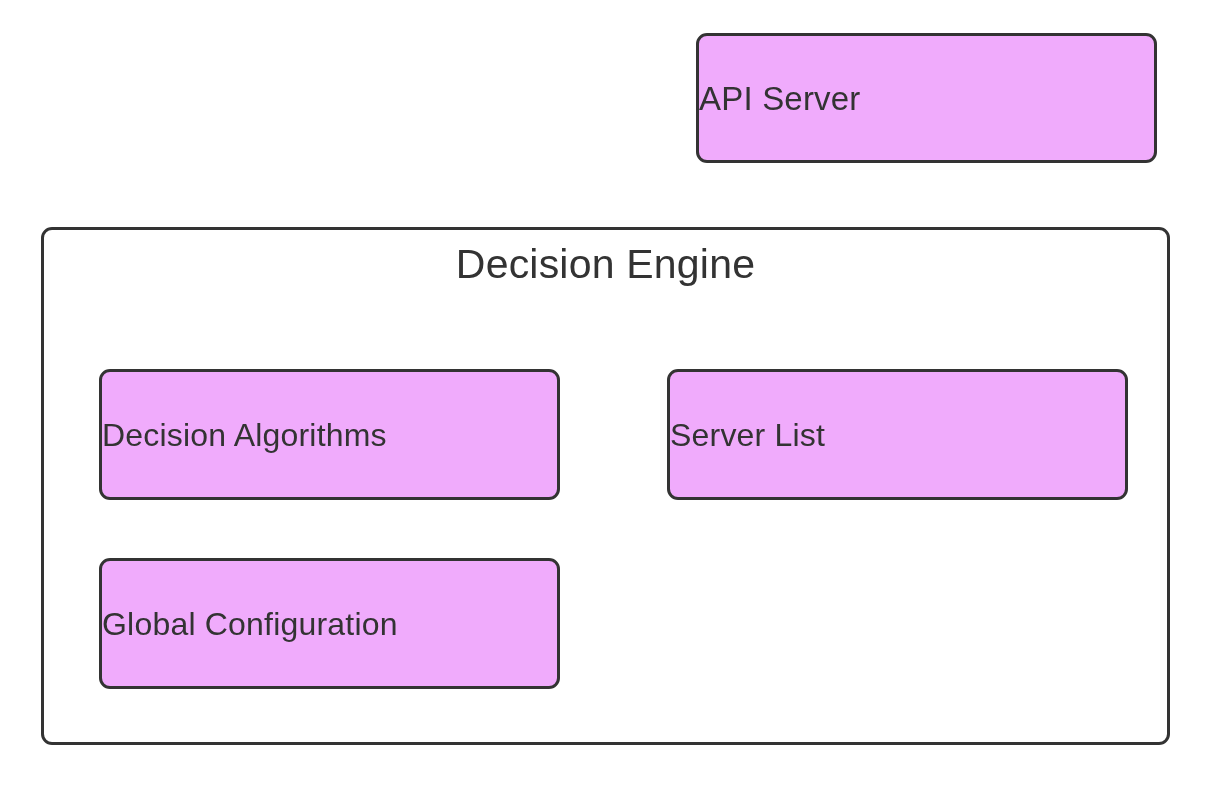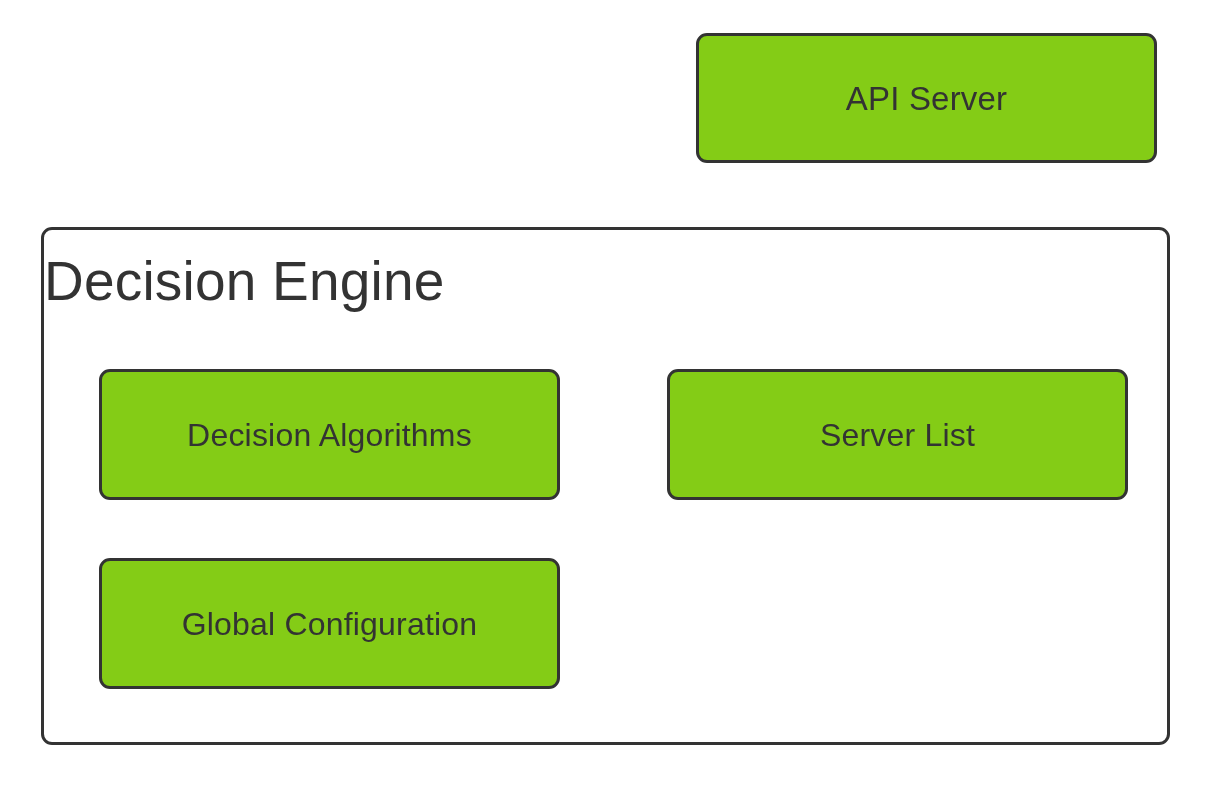--- a/index.html
+++ b/index.html
@@ -17,26 +17,26 @@
     width: 1206px;
     height: 794px;
     background: #ffffff;
     overflow: hidden;
   }
 
   
   .node {
     position: absolute;
     box-sizing: border-box;
-    background: #84cc16;
+    background: #f0abfc;
     border: 3px solid #333333;
     border-radius: 11px;
     display: flex;
     align-items: center;
-    justify-content: center;
+    justify-content: flex-start;
   }
   .node-label {
     color: #333333;
     letter-spacing: 0.2px;
     white-space: nowrap;
     line-height: 1;
   }
 
   
   #api-server-node {
@@ -58,23 +58,24 @@
     width: 1129px;
     height: 518px;
     background: #ffffff;
     border: 3px solid #333333;
     border-radius: 11px;
   }
   #group-title {
     position: absolute;
     left: 0;
     right: 0;
-    top: 24px;
+    top: 14px;
+    text-align: center;
     color: #333333;
-    font-size: 55px;
+    font-size: 41px;
     line-height: 1;
     letter-spacing: 0.2px;
     white-space: nowrap;
   }
 
   
   .child-node {
     width: 461px;
     height: 131px;
   }

